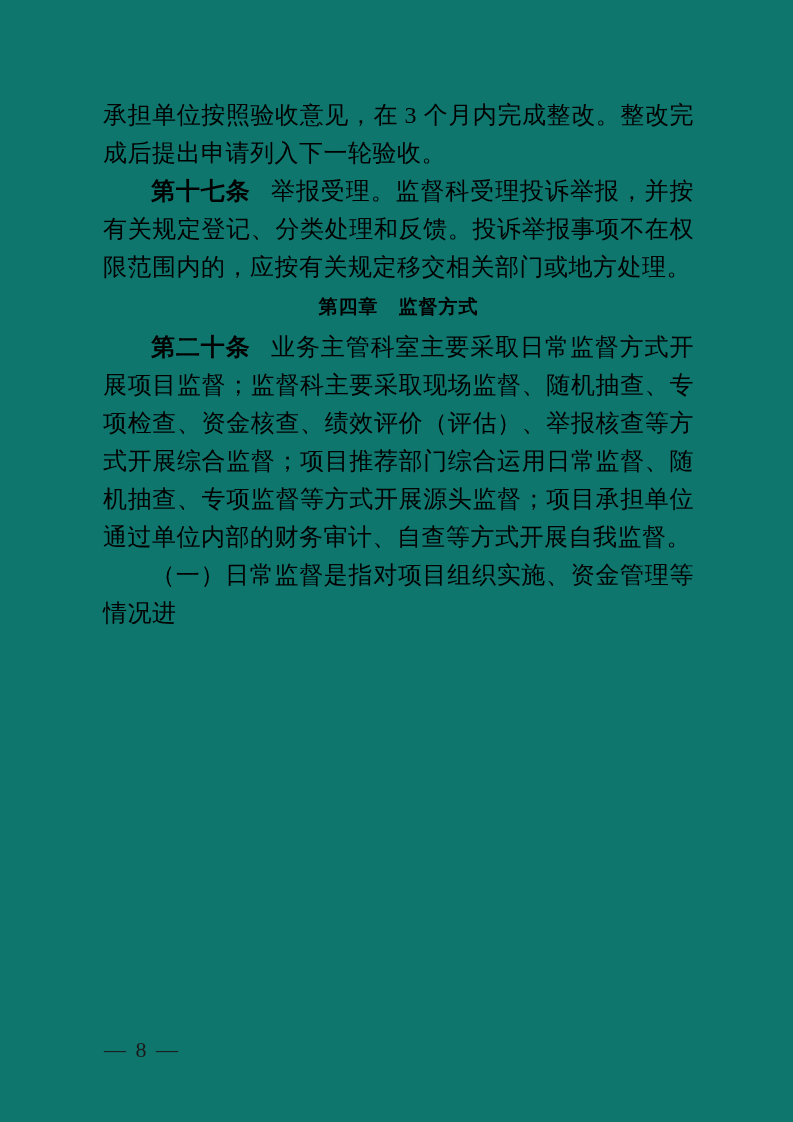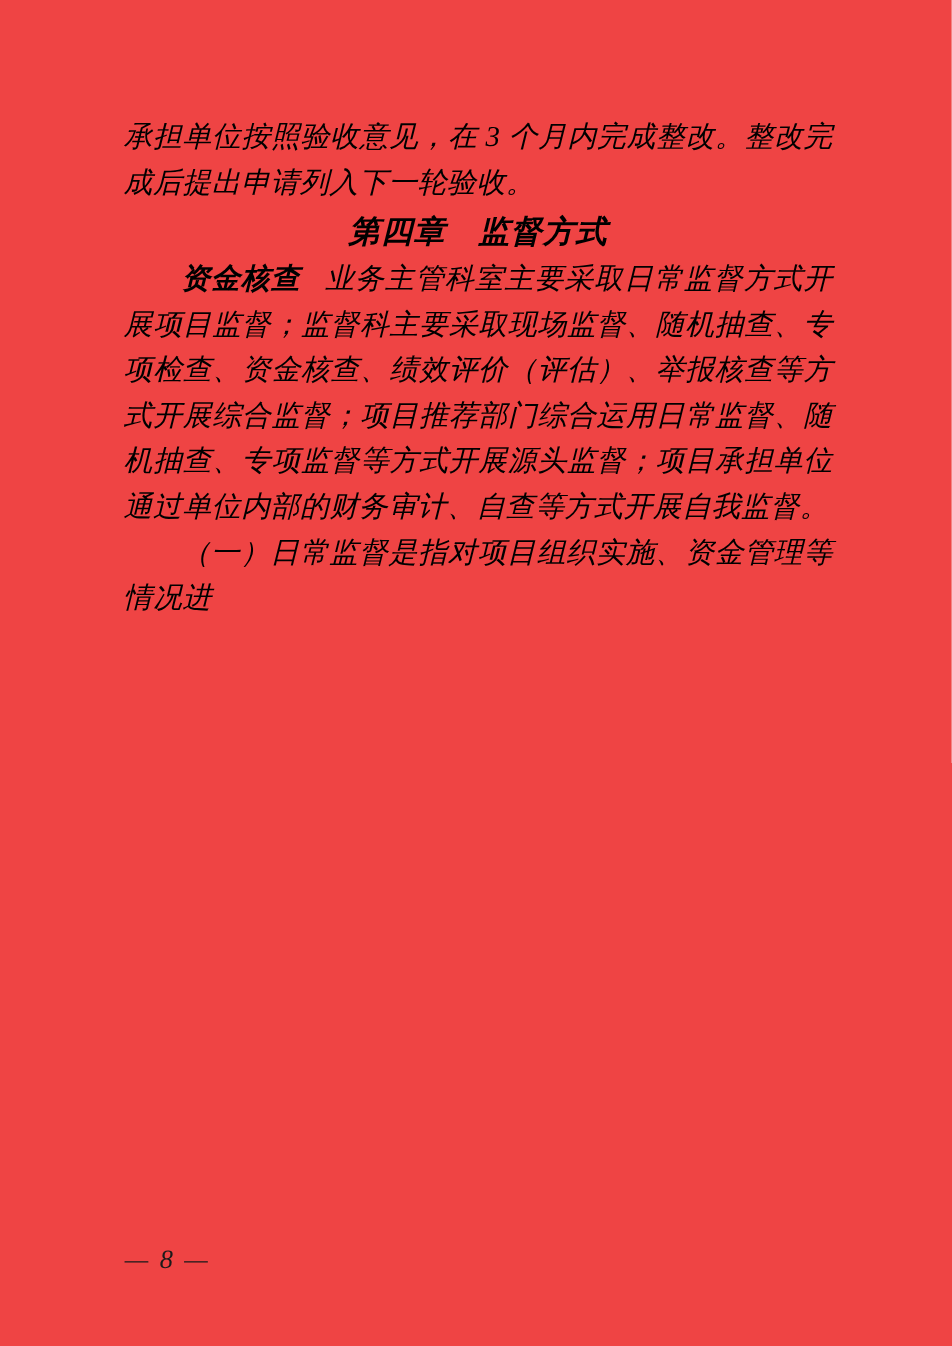--- a/index.html
+++ b/index.html
@@ -11,22 +11,21 @@
     width: 793px;
     height: 1122px;
     position: relative;
     overflow: hidden;
     font-family: "Liberation Serif", "DejaVu Serif", serif;
     color: #000000;
   }
   .page {
     position: absolute;
     inset: 0;
-    background: #ef4444;
-    font-style: italic;
+    background: #0f766e;
   }
   .doc-body {
     position: absolute;
     left: 103px;
     top: 96px;
     width: 591px;
     font-size: 24px;
     line-height: 38px;
     text-align: justify;
     text-justify: inter-ideograph;
@@ -43,38 +42,39 @@
     font-weight: bold;
     margin-right: 0.85em;
   }
   h2.chapter {
     margin: 2px 0 2px 0;
     padding: 0;
     text-align: center;
     text-indent: 0;
     font-family: "Liberation Sans", "DejaVu Sans", sans-serif;
     font-weight: bold;
-    font-size: 26px;
+    font-size: 19px;
     line-height: 38px;
     letter-spacing: 1px;
   }
   .page-footer {
     position: absolute;
     left: 104px;
     top: 1036px;
     font-size: 22px;
     line-height: 28px;
     letter-spacing: 2px;
     color: #1a1a1a;
   }
 </style>
 </head>
 <body>
 
 <div class="page">
   <div class="doc-body" id="doc-body">
       <p class="para"><span>承担单位按照验收意见，在 3 个月内完成整改。整改完成后提出申请列入下一轮验收。</span></p>
+      <p class="para indent"><span class="article-lead">第十七条</span><span>举报受理。监督科受理投诉举报，并按有关规定登记、分类处理和反馈。投诉举报事项不在权限范围内的，应按有关规定移交相关部门或地方处理。</span></p>
       <h2 class="chapter">第四章　监督方式</h2>
-      <p class="para indent"><span class="article-lead">资金核查</span><span>业务主管科室主要采取日常监督方式开展项目监督；监督科主要采取现场监督、随机抽查、专项检查、资金核查、绩效评价（评估）、举报核查等方式开展综合监督；项目推荐部门综合运用日常监督、随机抽查、专项监督等方式开展源头监督；项目承担单位通过单位内部的财务审计、自查等方式开展自我监督。</span></p>
+      <p class="para indent"><span class="article-lead">第二十条</span><span>业务主管科室主要采取日常监督方式开展项目监督；监督科主要采取现场监督、随机抽查、专项检查、资金核查、绩效评价（评估）、举报核查等方式开展综合监督；项目推荐部门综合运用日常监督、随机抽查、专项监督等方式开展源头监督；项目承担单位通过单位内部的财务审计、自查等方式开展自我监督。</span></p>
       <p class="para indent"><span>（一）日常监督是指对项目组织实施、资金管理等情况进</span></p>
     </div>
   <div class="page-footer">— 8 —</div>
 </div>
 
 </body></html>

